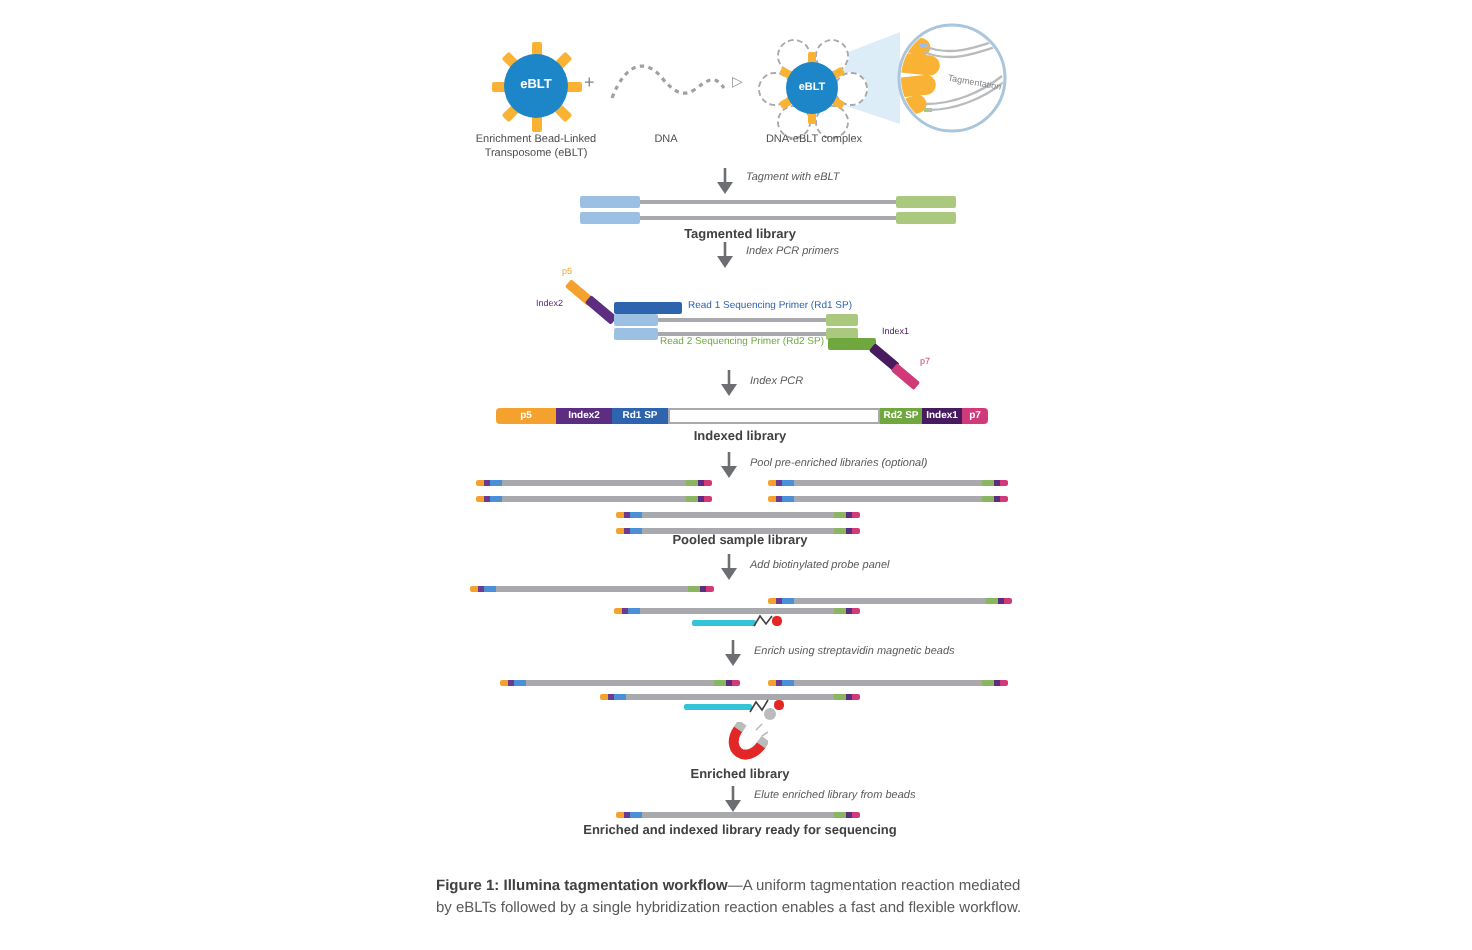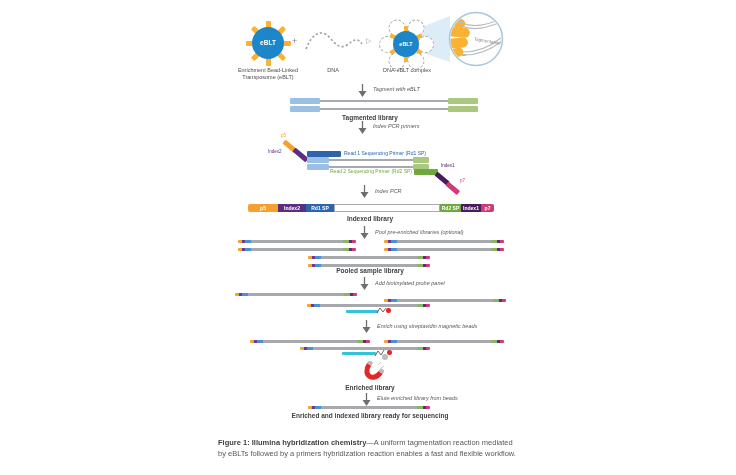--- a/index.html
+++ b/index.html
@@ -264,15 +264,15 @@
 
   <svg class="abs" style="left:362px; top:393px;" width="9" height="13">
     <line x1="4.5" y1="0" x2="4.5" y2="8" stroke="#6d6e71" stroke-width="1.3"></line>
       <polygon points="0.5,7 8.5,7 4.5,13" fill="#6d6e71"></polygon>
   </svg>
   <div class="abs note nw" style="left:377px; top:395px;">Elute enriched library from beads</div>
 
   <div class="libline" style="left:308px; top:406px; width:122px;"></div>
   <div class="abs stage" style="left:240px; top:412px; width:260px;">Enriched and indexed library ready for sequencing</div>
 
-  <div class="caption"><span class="b">Figure 1: Illumina hybridization chemistry</span><span>—A uniform tagmentation reaction mediated by eBLTs followed by a primers hybridization reaction enables a fast and flexible workflow.</span></div>
+  <div class="caption"><span class="b">Figure 1: Illumina tagmentation workflow</span><span>—A uniform tagmentation reaction mediated by eBLTs followed by a single hybridization reaction enables a fast and flexible workflow.</span></div>
 
 </div>
 
 </body></html>

